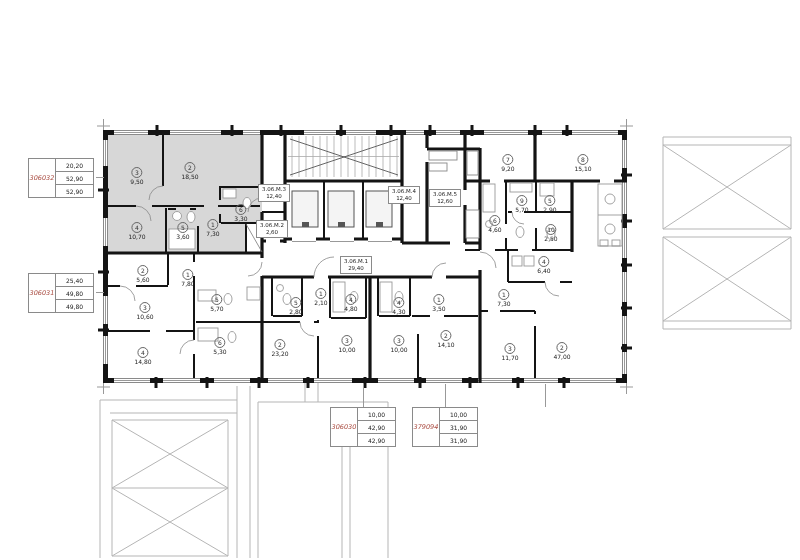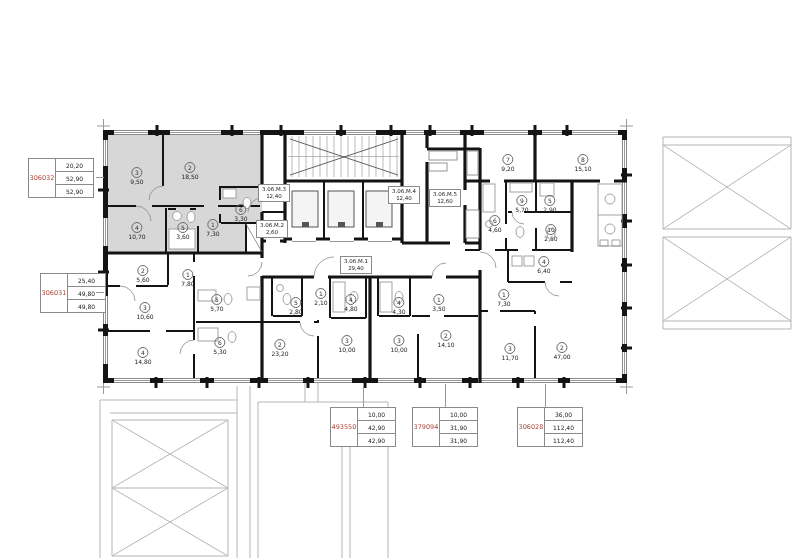--- a/index.html
+++ b/index.html
@@ -7,21 +7,21 @@
   .canvas{position:relative;width:800px;height:560px;background:#fff;}
   svg.plan{position:absolute;left:0;top:0;}
   
   .room-marker{position:absolute;transform:translateX(-50%);text-align:center;line-height:1;color:#333;}
   .room-circle{width:11px;height:11px;border:1px solid #666;border-radius:50%;font-size:6px;line-height:10px;margin:0 auto;box-sizing:border-box;color:#333;}
   .room-area{font-size:6px;margin-top:1px;white-space:nowrap;color:#222;}
   
   .common-label{position:absolute;transform:translateX(-50%);background:#fff;border:1px solid #8a8a8a;font-size:5.5px;line-height:1.25;text-align:center;padding:1px 3px;white-space:nowrap;color:#222;}
   
   .tag{position:absolute;display:flex;width:66px;background:#fff;border:1px solid #8a8a8a;color:#222;box-sizing:border-box;}
-  .tag-id{width:26px;display:flex;align-items:center;justify-content:center;font-size:6.5px;color:var(--accent-red,#a8493e);border-right:1px solid #8a8a8a;}
+  .tag-id{width:26px;display:flex;align-items:center;justify-content:center;font-size:6.5px;color:var(--accent-red,#a8493e);border-right:1px solid #8a8a8a;font-style:italic;}
   .tag-vals{flex:1;display:flex;flex-direction:column;}
   .tag-val{height:12px;display:flex;align-items:center;justify-content:center;font-size:6px;border-bottom:1px solid #8a8a8a;}
   .tag-val:last-child{border-bottom:none;}
   .leader{position:absolute;background:#999;}
 </style>
 </head>
 <body>
 
 <div class="canvas">
 
@@ -177,58 +177,50 @@
   <div class="tag" style="left:28px;top:158px">
     <div class="tag-id">306032</div>
     <div class="tag-vals">
       <div class="tag-val">20,20</div>
       <div class="tag-val">52,90</div>
       <div class="tag-val">52,90</div>
     </div>
   </div>
   <div class="leader" style="left:96px;top:177px;width:8px;height:1px"></div>
 
-  <div class="tag" style="left:40px;top:273px">
+  <div class="tag" style="left:28px;top:273px">
     <div class="tag-id">306031</div>
     <div class="tag-vals">
       <div class="tag-val">25,40</div>
       <div class="tag-val">49,80</div>
       <div class="tag-val">49,80</div>
     </div>
   </div>
   <div class="leader" style="left:96px;top:292px;width:8px;height:1px"></div>
 
   <div class="tag" style="left:330px;top:407px">
-    <div class="tag-id">493550</div>
+    <div class="tag-id">306030</div>
     <div class="tag-vals">
       <div class="tag-val">10,00</div>
       <div class="tag-val">42,90</div>
       <div class="tag-val">42,90</div>
     </div>
   </div>
   <div class="leader" style="left:363px;top:384px;width:1px;height:23px"></div>
 
   <div class="tag" style="left:412px;top:407px">
     <div class="tag-id">379094</div>
     <div class="tag-vals">
       <div class="tag-val">10,00</div>
       <div class="tag-val">31,90</div>
       <div class="tag-val">31,90</div>
     </div>
   </div>
   <div class="leader" style="left:445px;top:384px;width:1px;height:23px"></div>
 
-  <div class="tag" style="left:517px;top:407px">
-    <div class="tag-id">306028</div>
-    <div class="tag-vals">
-      <div class="tag-val">36,00</div>
-      <div class="tag-val">112,40</div>
-      <div class="tag-val">112,40</div>
-    </div>
-  </div>
   <div class="leader" style="left:545px;top:384px;width:1px;height:23px"></div>
 
   <div class="common-label" style="left:274px;top:184px">
     <div>3.06.М.3</div>
     <div>12,40</div>
   </div>
   <div class="common-label" style="left:272px;top:220px">
     <div>3.06.М.2</div>
     <div>2,60</div>
   </div>

